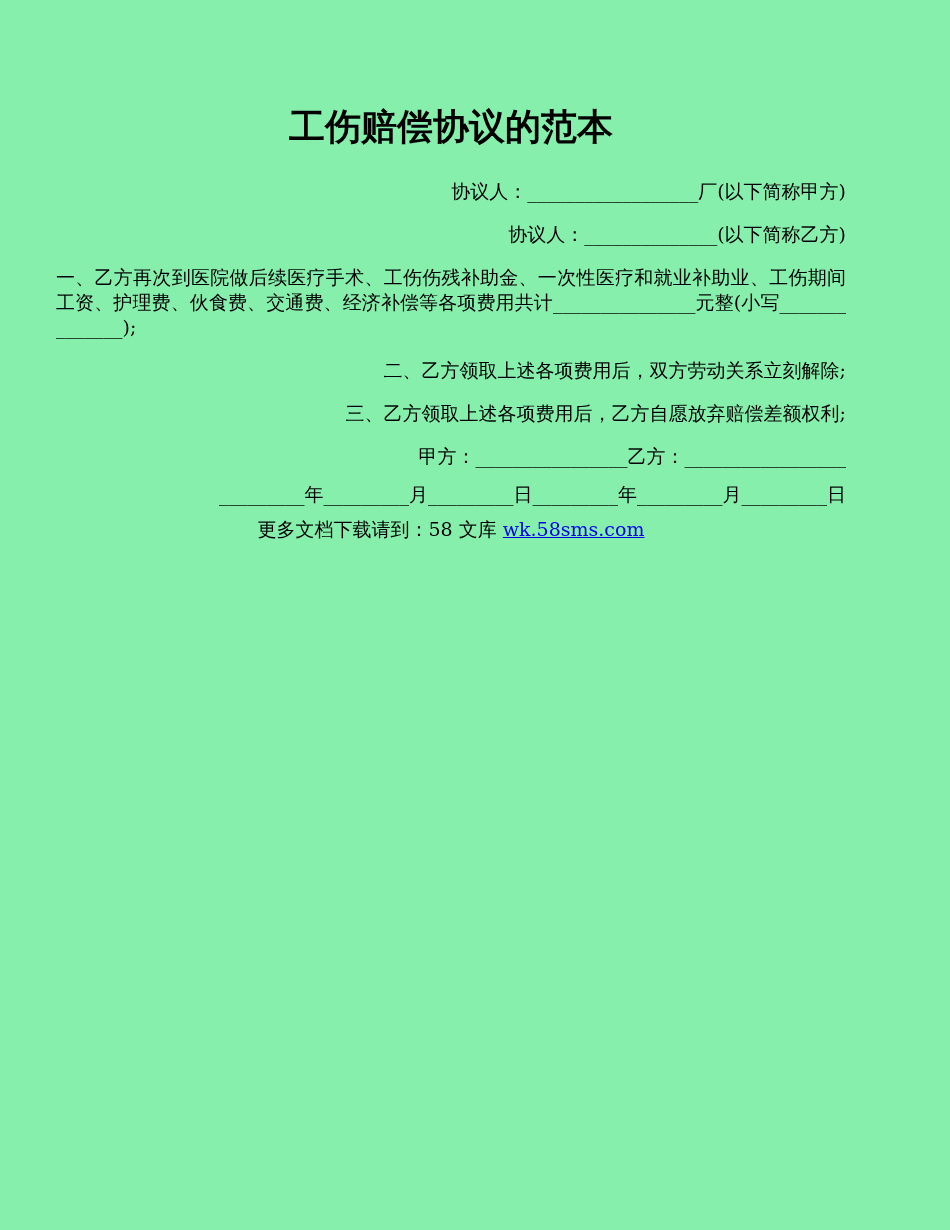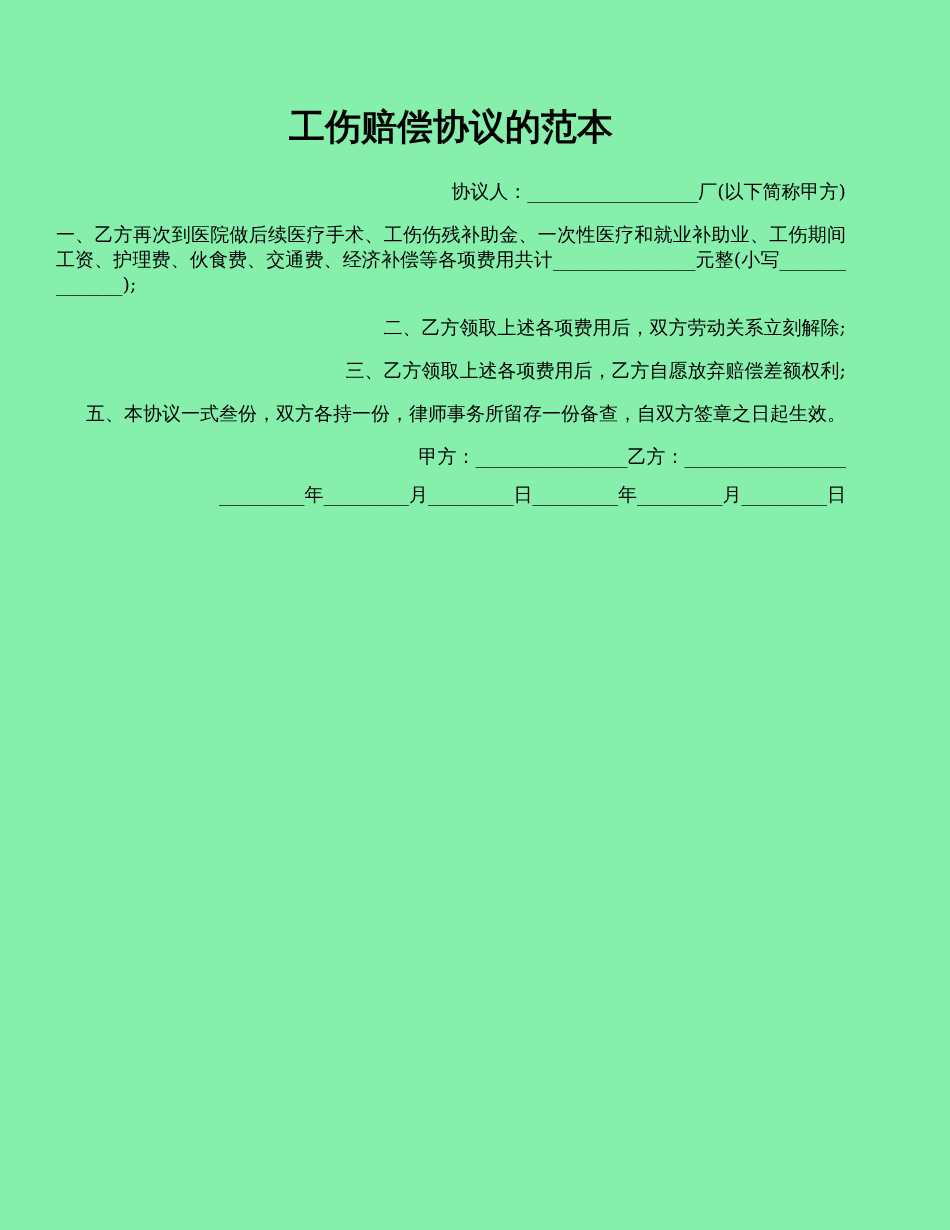--- a/index.html
+++ b/index.html
@@ -59,29 +59,32 @@
 </style>
 </head>
 <body>
 
 <div class="page">
 
   <h1 class="doc-title">工伤赔偿协议的范本</h1>
 
   <p class="para single">协议人：__________________厂(以下简称甲方)</p>
 
+  <p class="para single">协议人：______________(以下简称乙方)</p>
 
 
   <p class="para">一、乙方再次到医院做后续医疗手术、工伤伤残补助金、一次性医疗和就业补助业、工伤期间工资、护理费、伙食费、交通费、经济补偿等各项费用共计_______________元整(小写______________);</p>
 
   <p class="para single">二、乙方领取上述各项费用后，双方劳动关系立刻解除;</p>
 
   <p class="para single">三、乙方领取上述各项费用后，乙方自愿放弃赔偿差额权利;</p>
 
 
-  <p class="para single">五、本协议一式叁份，双方各持一份，律师事务所留存一份备查，自双方签章之日起生效。</p>
 
   <p class="para single sig-line">甲方：________________乙方：_________________</p>
 
   <p class="para single date-line">_________年_________月_________日_________年_________月_________日</p>
 
+  <div class="footer">
+    <span>更多文档下载请到：58 文库 </span><a>wk.58sms.com</a>
+  </div>
 
 </div>
 
 </body></html>

